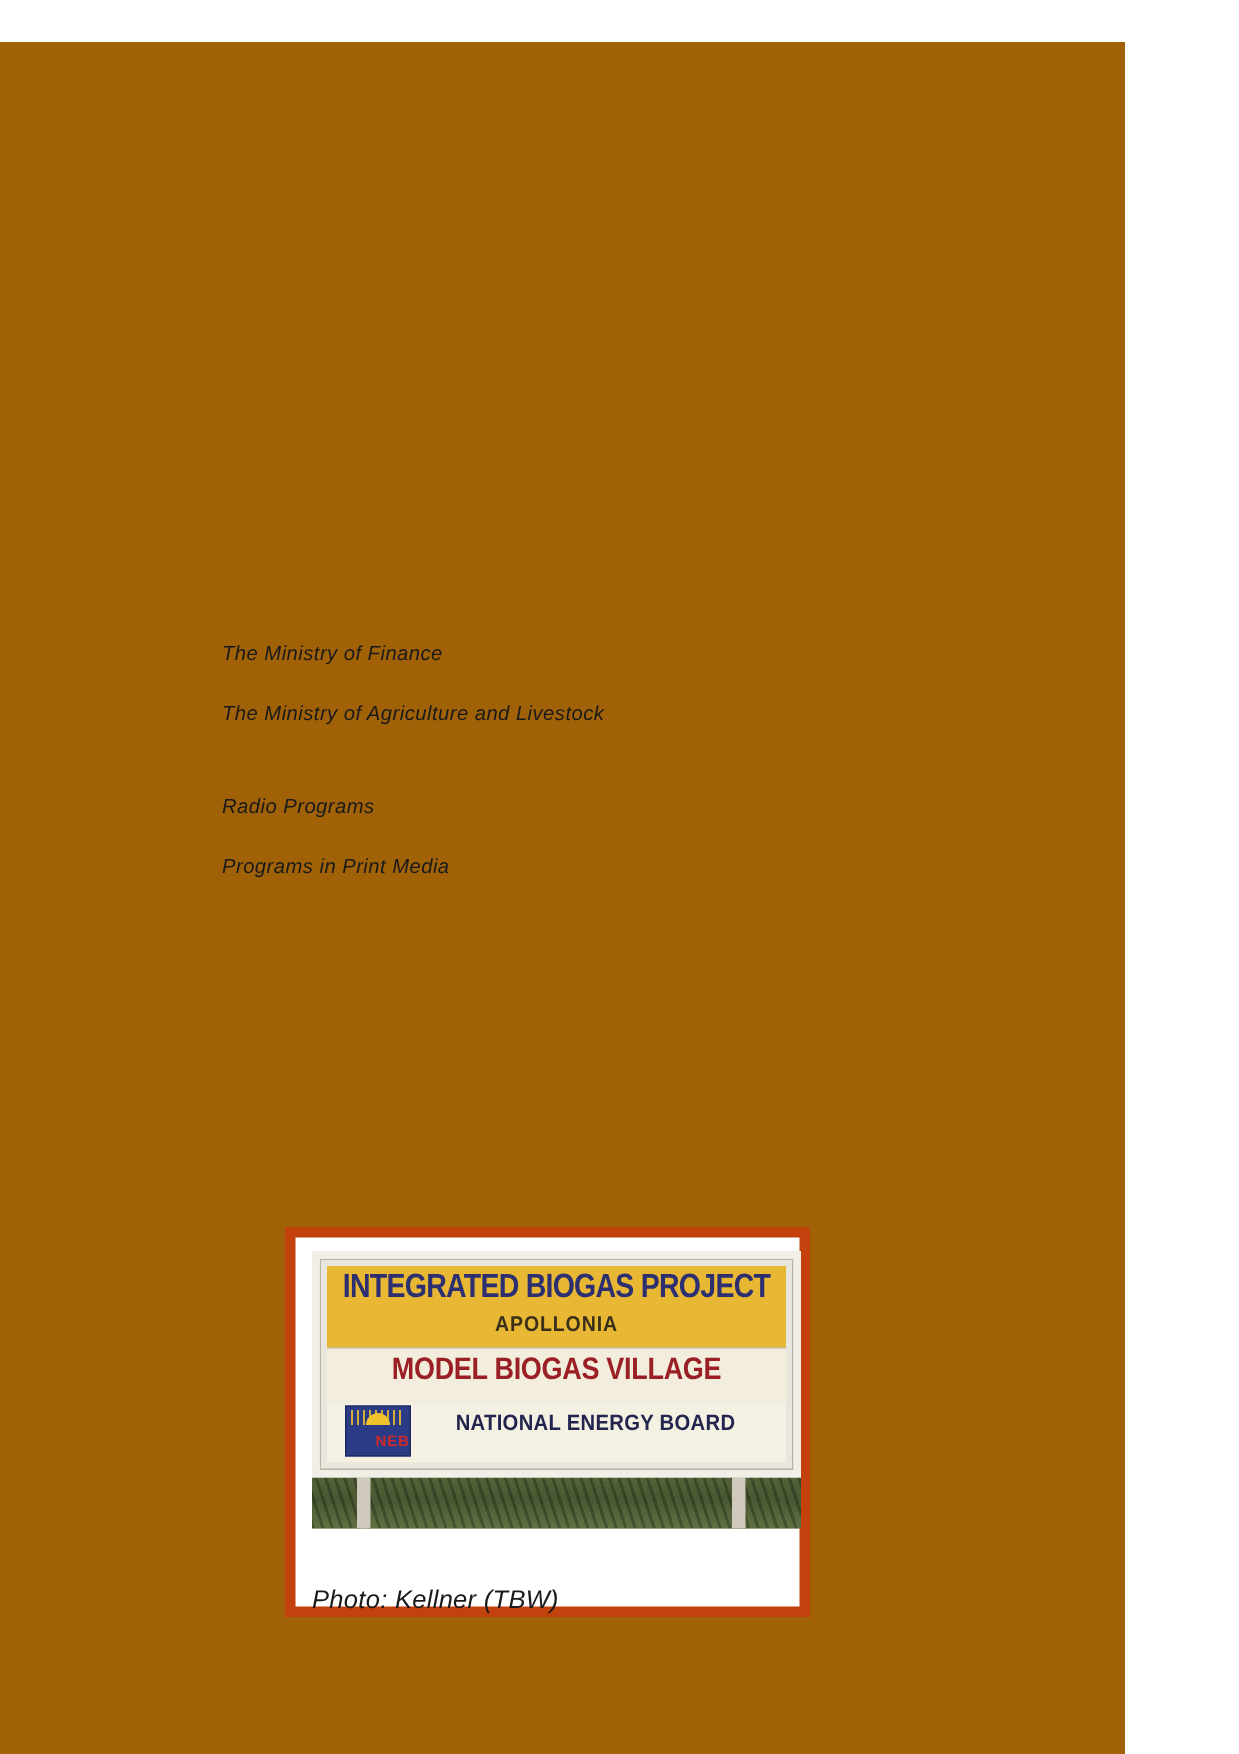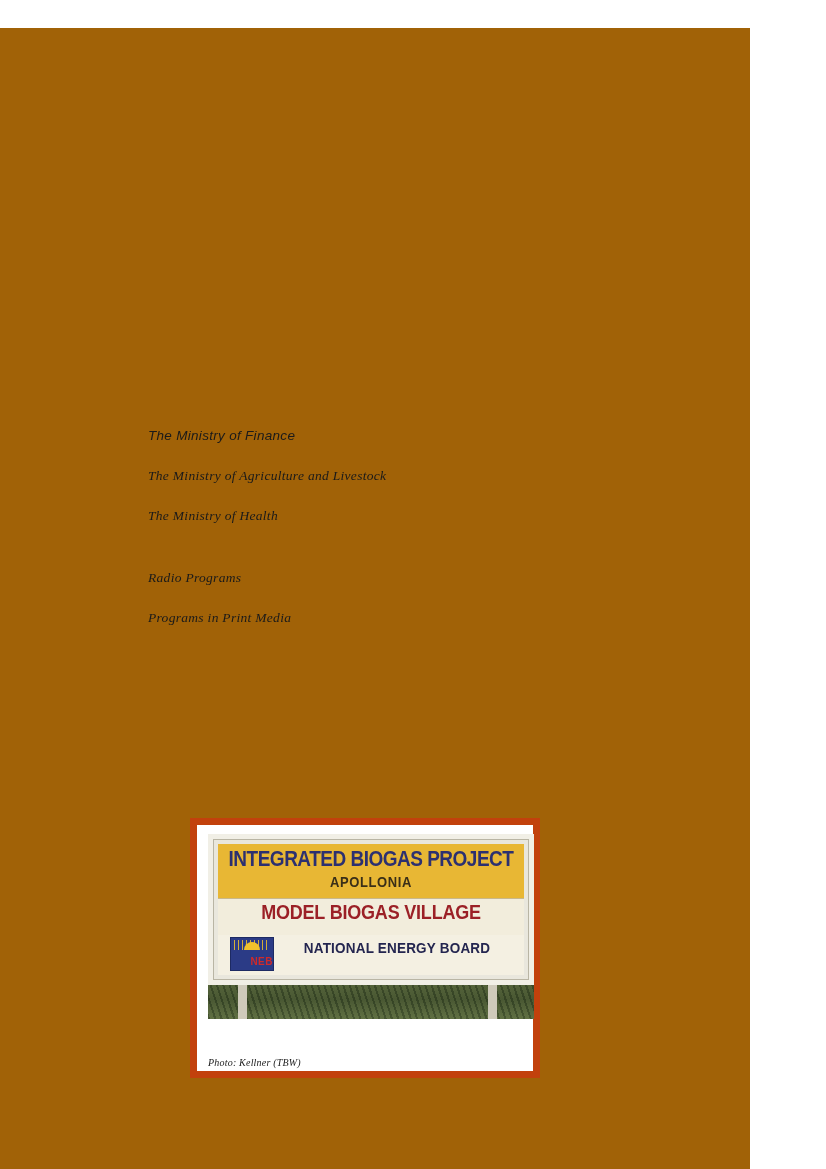--- a/index.html
+++ b/index.html
@@ -26,22 +26,22 @@
   }
   .line {
     font-style: italic;
     font-size: 13.5px;
     color: #1a1a1a;
     letter-spacing: 0.3px;
     line-height: 23px;
     white-space: nowrap;
   }
   .line.gap-sm { margin-top: 0px; }
-  .line.gap-md { margin-top: 17px; font-family: Liberation Serif, serif; }
-  .line.gap-lg { margin-top: 39px; font-family: Liberation Serif, serif; }
+  .line.gap-md { margin-top: 17px; }
+  .line.gap-lg { margin-top: 39px; }
   .line.wide { letter-spacing: 0.9px; }
 
   
   .figure {
     position: absolute;
     left: 190px;
     top: 790px;
     width: 350px;
     height: 260px;
     border: 7px solid #c2410c;
@@ -207,35 +207,33 @@
     position: absolute;
     left: 0; right: 0; bottom: 34px;
     height: 5px;
     background: rgba(40,45,30,0.45);
   }
   .caption {
     position: absolute;
     left: 11px;
     top: 232px;
     font-style: italic;
-    font-size: 10px;
+    font-size: 17px;
     color: #1a1a1a;
     letter-spacing: 0.2px;
-    font-family: Liberation Serif, serif;
   }
 </style>
 </head>
 <body>
 
 <div class="page">
 
   <div class="doc-body">
     <div class="line gap-sm">The Ministry of Finance</div>
     <div class="line gap-md">The Ministry of Agriculture and Livestock</div>
-    <div class="line gap-md">The Ministry of Health</div>
     <div class="line gap-lg">Radio Programs</div>
     <div class="line gap-md">Programs in Print Media</div>
   </div>
 
   <div class="figure">
     <div class="photo">
 
       <div class="ground"></div>
       <div class="shadow-strip"></div>
       <div class="post-l"></div>

